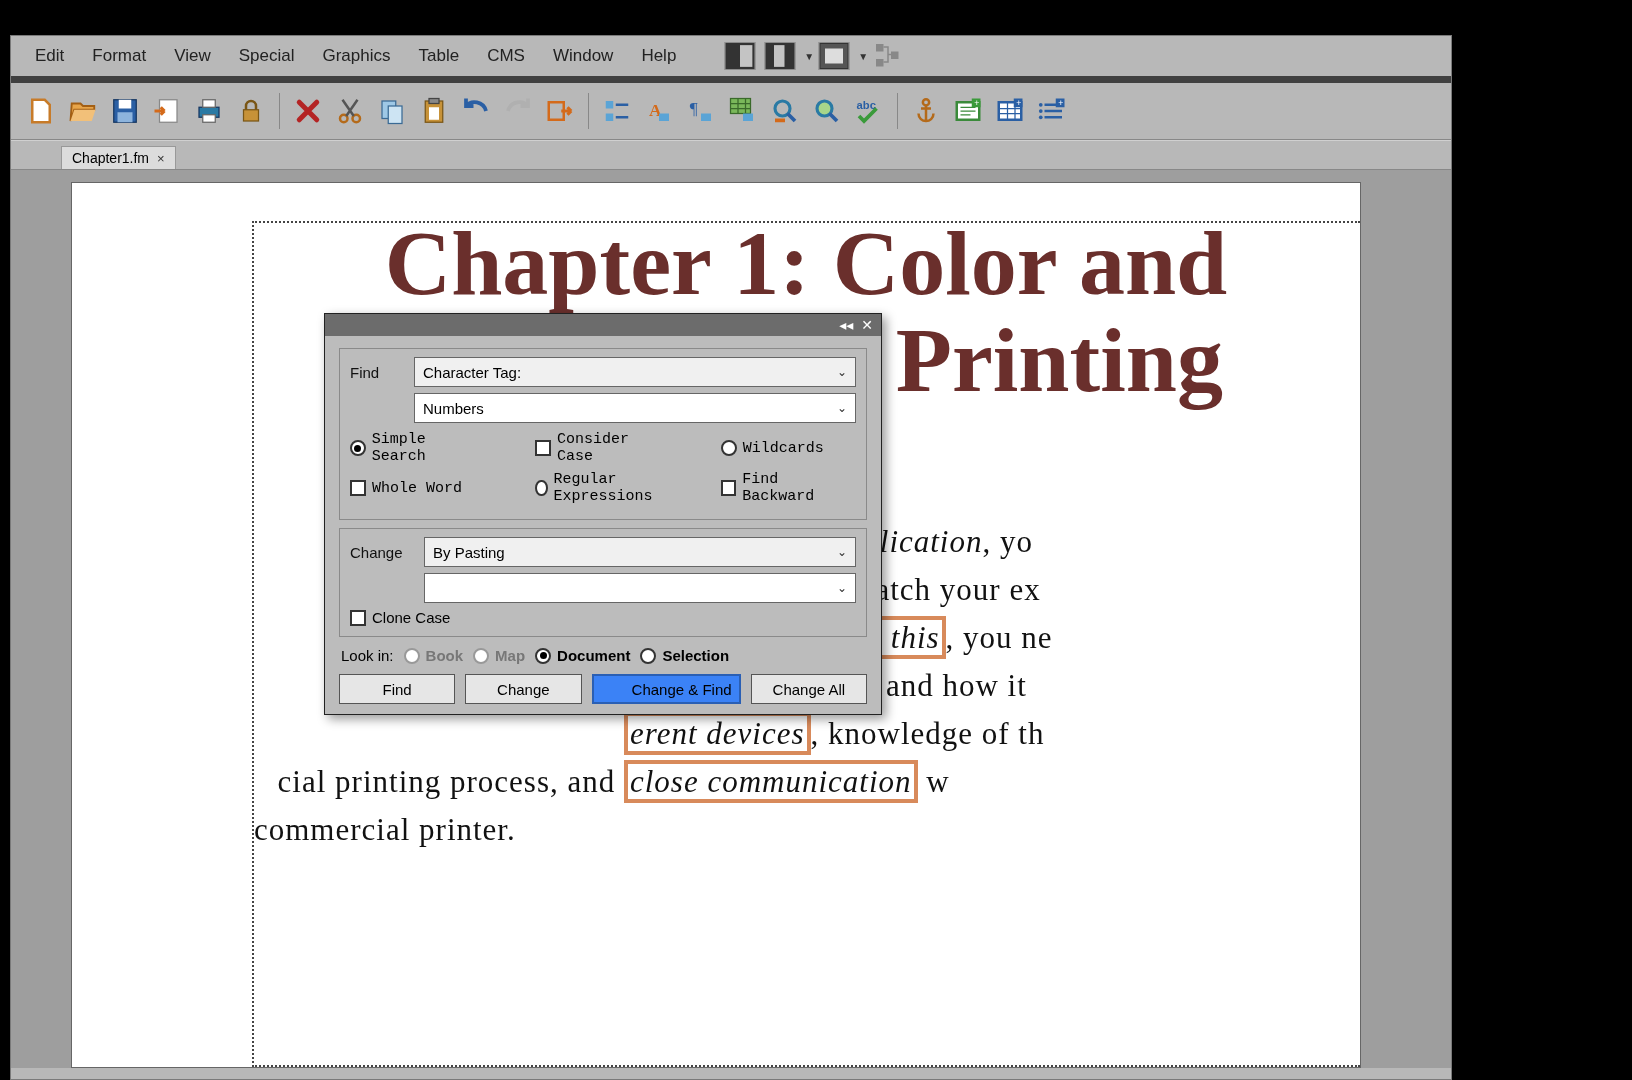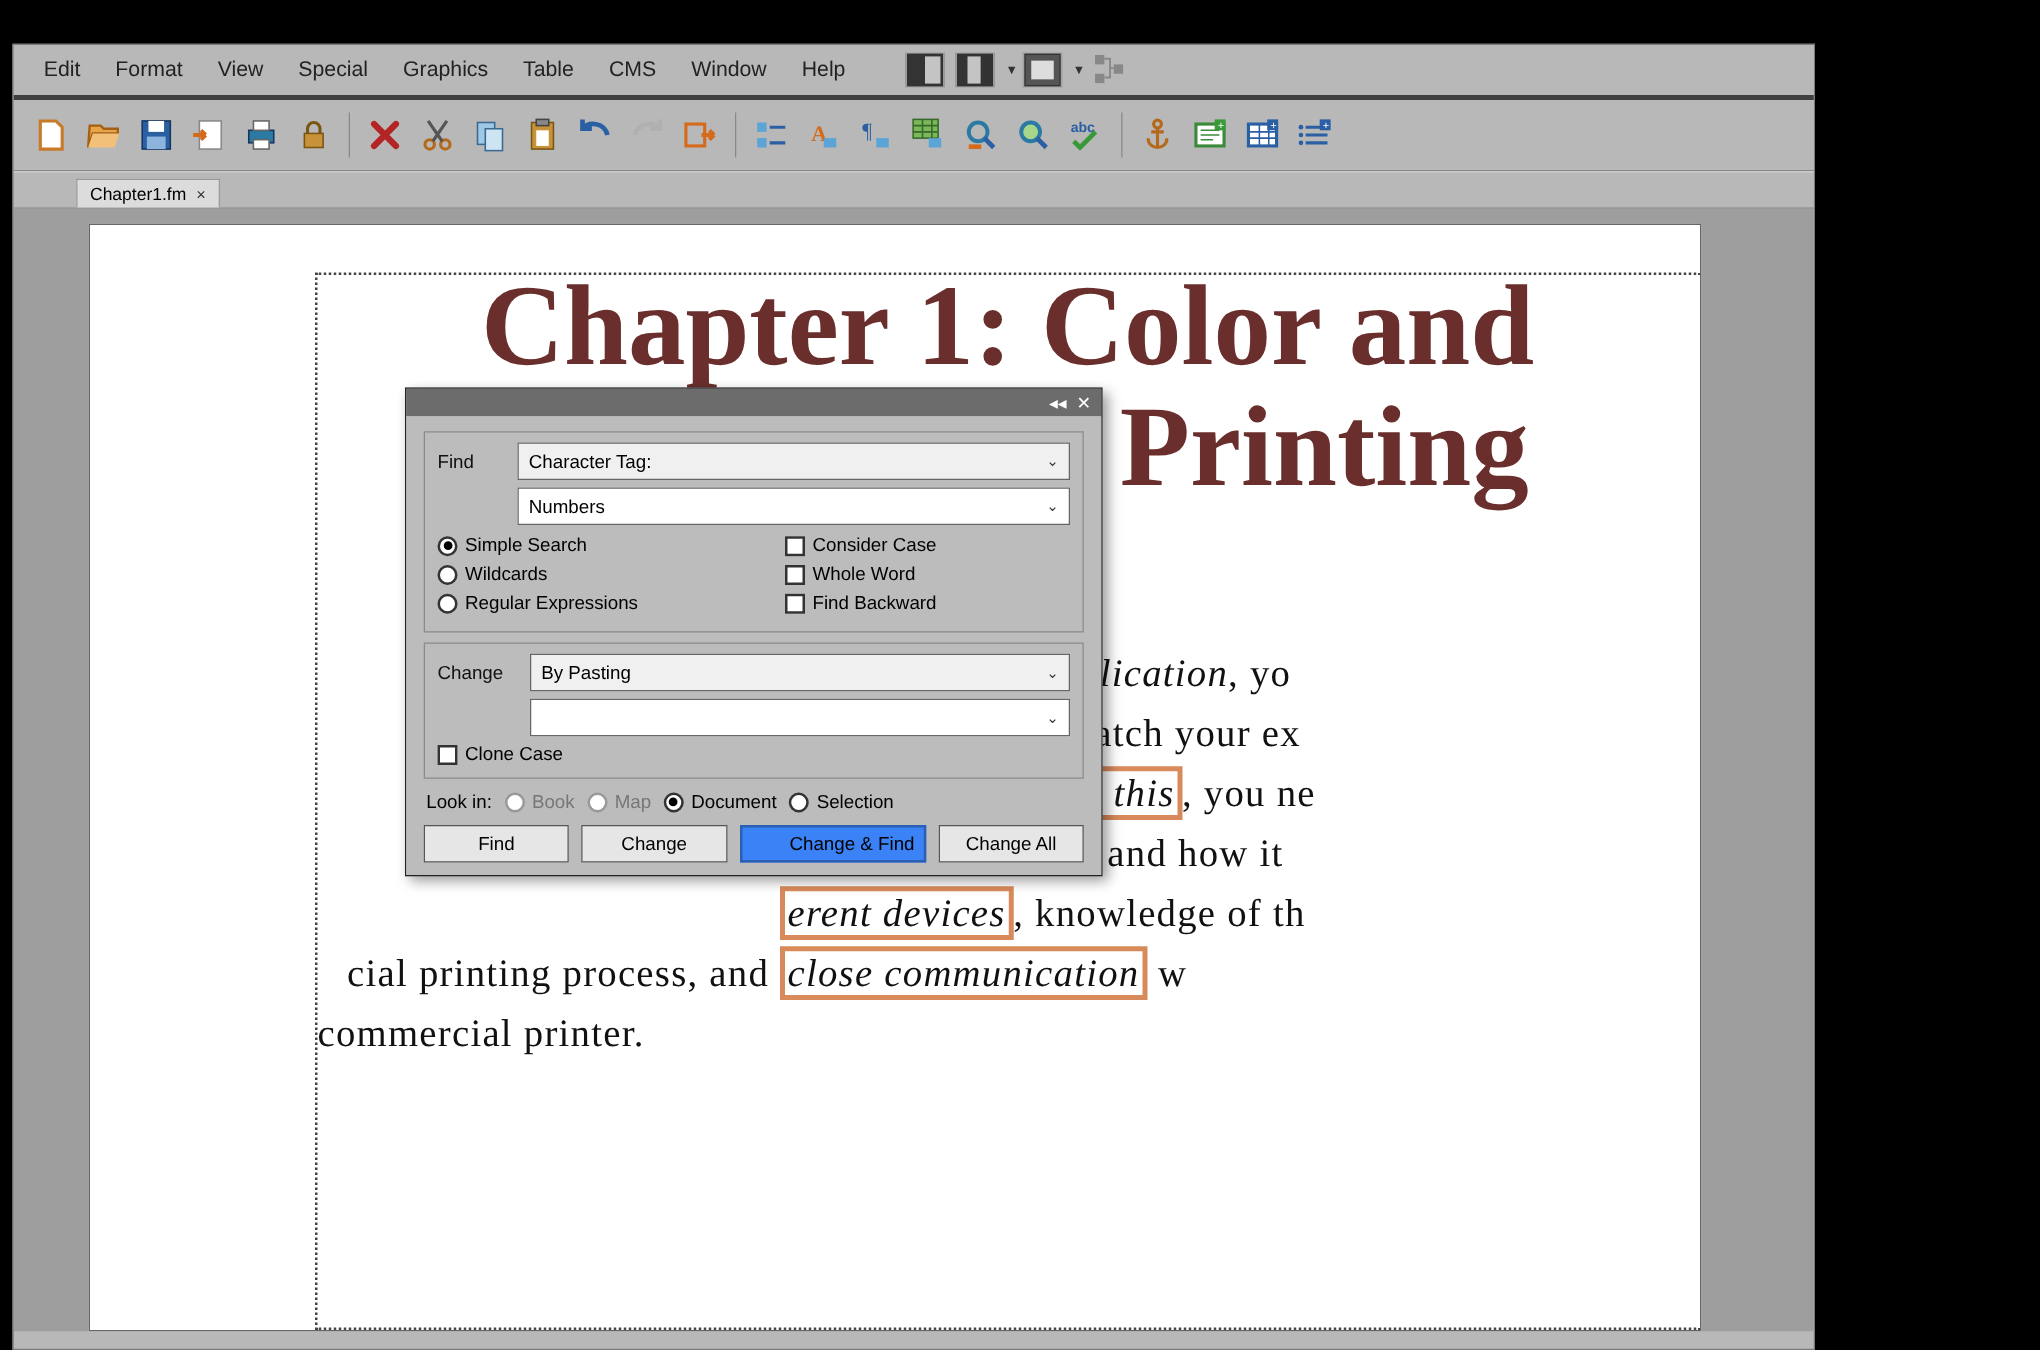--- a/index.html
+++ b/index.html
@@ -17,21 +17,21 @@
 .app-window {
   background: #b8b8b8;
   border: 1px solid #7a7a7a;
   height: 100%;
 }
 .menu-bar {
   display: flex;
   align-items: center;
   padding: 6px 10px;
   background: #b8b8b8;
-  border-bottom: 4px solid #404040;
+  border-bottom: 7px solid #404040;
   gap:0;
 }
 .menu-item {
   padding: 4px 14px;
   font-size: 17px;
   color: #222;
   cursor: default;
 }
 .menu-sep { width:24px; }
 .menu-icons { display:flex; align-items:center; gap:4px; margin-left:10px;}
@@ -86,32 +86,32 @@
 .dlg-tab.active { background:#bcbcbc; }
 .dlg-tabrow .menuicon { margin-left:auto; margin-right:6px; font-size:14px; padding-top:4px; color:#333;}
 .dlg-body { padding:10px 14px 10px 14px; background:#bcbcbc; }
 .row { display:flex; align-items:center; margin-bottom:6px; gap:8px;}
 .lbl { font-size:15px; color:#111; width:56px; }
 .combo {
   flex:1; background:#f0f0f0; border:1px solid #666; height:30px; display:flex; align-items:center; padding:0 8px; justify-content:space-between; font-size:15px;
 }
 .combo.white { background:#fff; }
 .combo .caret { font-size:12px; color:#333; }
-.optgrid { display:grid; grid-template-columns:1fr 1fr; gap:6px 50px; margin-top:8px; margin-bottom:4px;}
+.optgrid { display:grid; grid-template-columns:1fr 1fr 1fr; gap:6px 50px; margin-top:8px; margin-bottom:4px;font-family:Liberation Mono, monospace;}
 .opt { display:flex; align-items:center; gap:6px; font-size:15px; }
 .radio {
   width:16px; height:16px; border-radius:50%; border:2px solid #333; background:#fff; display:inline-flex; align-items:center; justify-content:center;
 }
 .radio.sel::after { content:""; width:7px; height:7px; border-radius:50%; background:#000;}
 .check {
   width:16px; height:16px; border:2px solid #333; background:#fff; display:inline-block;
 }
 .section-box { border:1px solid #8a8a8a; background:#bcbcbc; padding:8px 10px 10px 10px; margin-top:2px;}
 .lookin { display:flex; align-items:center; gap:10px; font-size:15px; margin:10px 2px 10px 2px;}
-.lookin .opt { gap:6px; }
+.lookin .opt { gap:6px;font-weight:bold; }
 .lookin .disabled { color:#777; }
 .btnrow { display:flex; gap:10px; margin-top:0;}
 .btn {
   flex:1; background:#e6e6e6; border:1px solid #555; height:30px; display:flex; align-items:center; justify-content:center; font-size:15px;
 }
 .btn.focus { border:2px solid #2a5fb4; background:#3b82f6;padding-left:31px;}
 </style>
 </head>
 <body>
 

